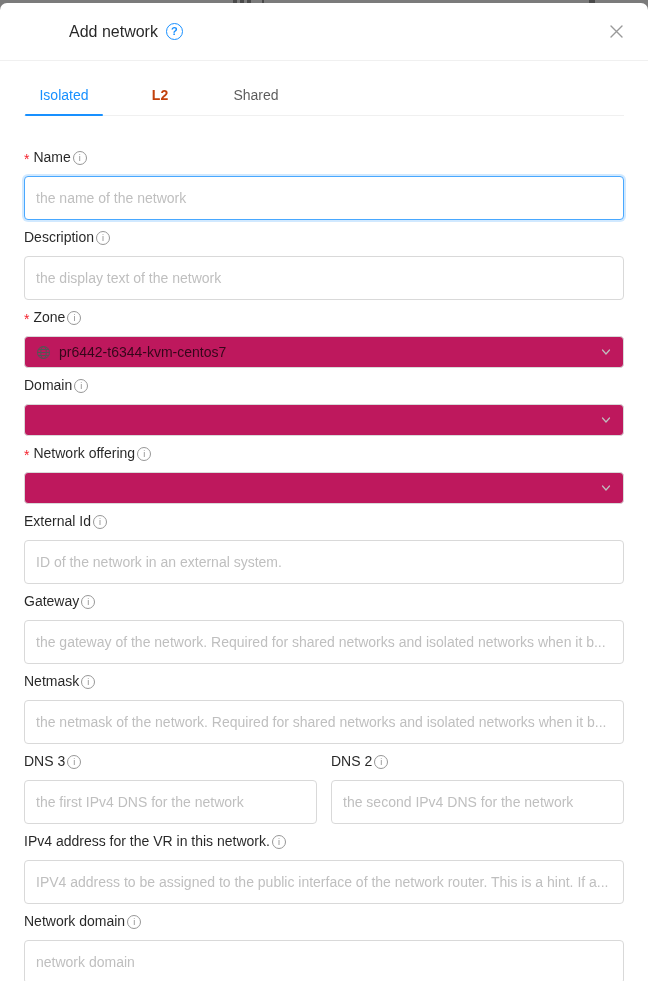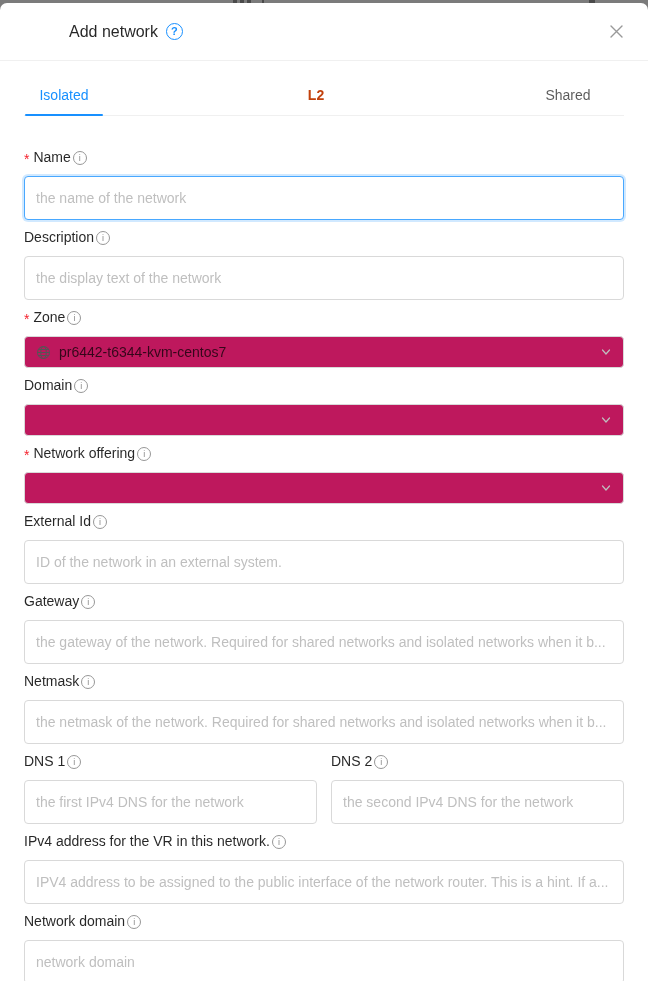--- a/index.html
+++ b/index.html
@@ -30,21 +30,21 @@
   .help-icon {
     margin-left:8px; width:17px; height:17px;
     border:1.5px solid #1890ff; border-radius:50%;
     color:#1890ff; font-size:11px; font-weight:bold;
     display:inline-flex; align-items:center; justify-content:center;
     cursor:pointer; line-height:1;
   }
   .close-btn { margin-left:auto; cursor:pointer; display:flex; align-items:center; }
 
   
-  .tabs { margin:20px 24px 0; display:flex; border-bottom:1px solid #f0f0f0;justify-content:space-between; }
+  .tabs { margin:20px 24px 0; display:flex; border-bottom:1px solid #f0f0f0; }
   .tab {
     width:80px; text-align:center; padding:6px 0 12px;
     font-size:14px; color:rgba(0,0,0,.65);
     margin-right:16px; cursor:pointer; position:relative;
   }
   .tab.active { color:#1890ff; }
   .tab.active::after {
     content:""; position:absolute; left:1px; right:1px; bottom:-1px;
     height:2px; background:#1890ff; border-radius:2px;
   }
@@ -217,21 +217,21 @@
       <div class="label-row">
         <span>Netmask</span>
         <span class="info-icon">i</span>
       </div>
       <input class="text-input" placeholder="the netmask of the network. Required for shared networks and isolated networks when it b..." style="">
     </div>
 
     <div class="dns-row">
       <div class="form-item">
         <div class="label-row">
-          <span>DNS 1</span>
+          <span>DNS 3</span>
           <span class="info-icon">i</span>
         </div>
         <input class="text-input" placeholder="the first IPv4 DNS for the network" style="">
       </div>
       <div class="form-item">
         <div class="label-row">
           <span>DNS 2</span>
           <span class="info-icon">i</span>
         </div>
         <input class="text-input" placeholder="the second IPv4 DNS for the network" style="">

